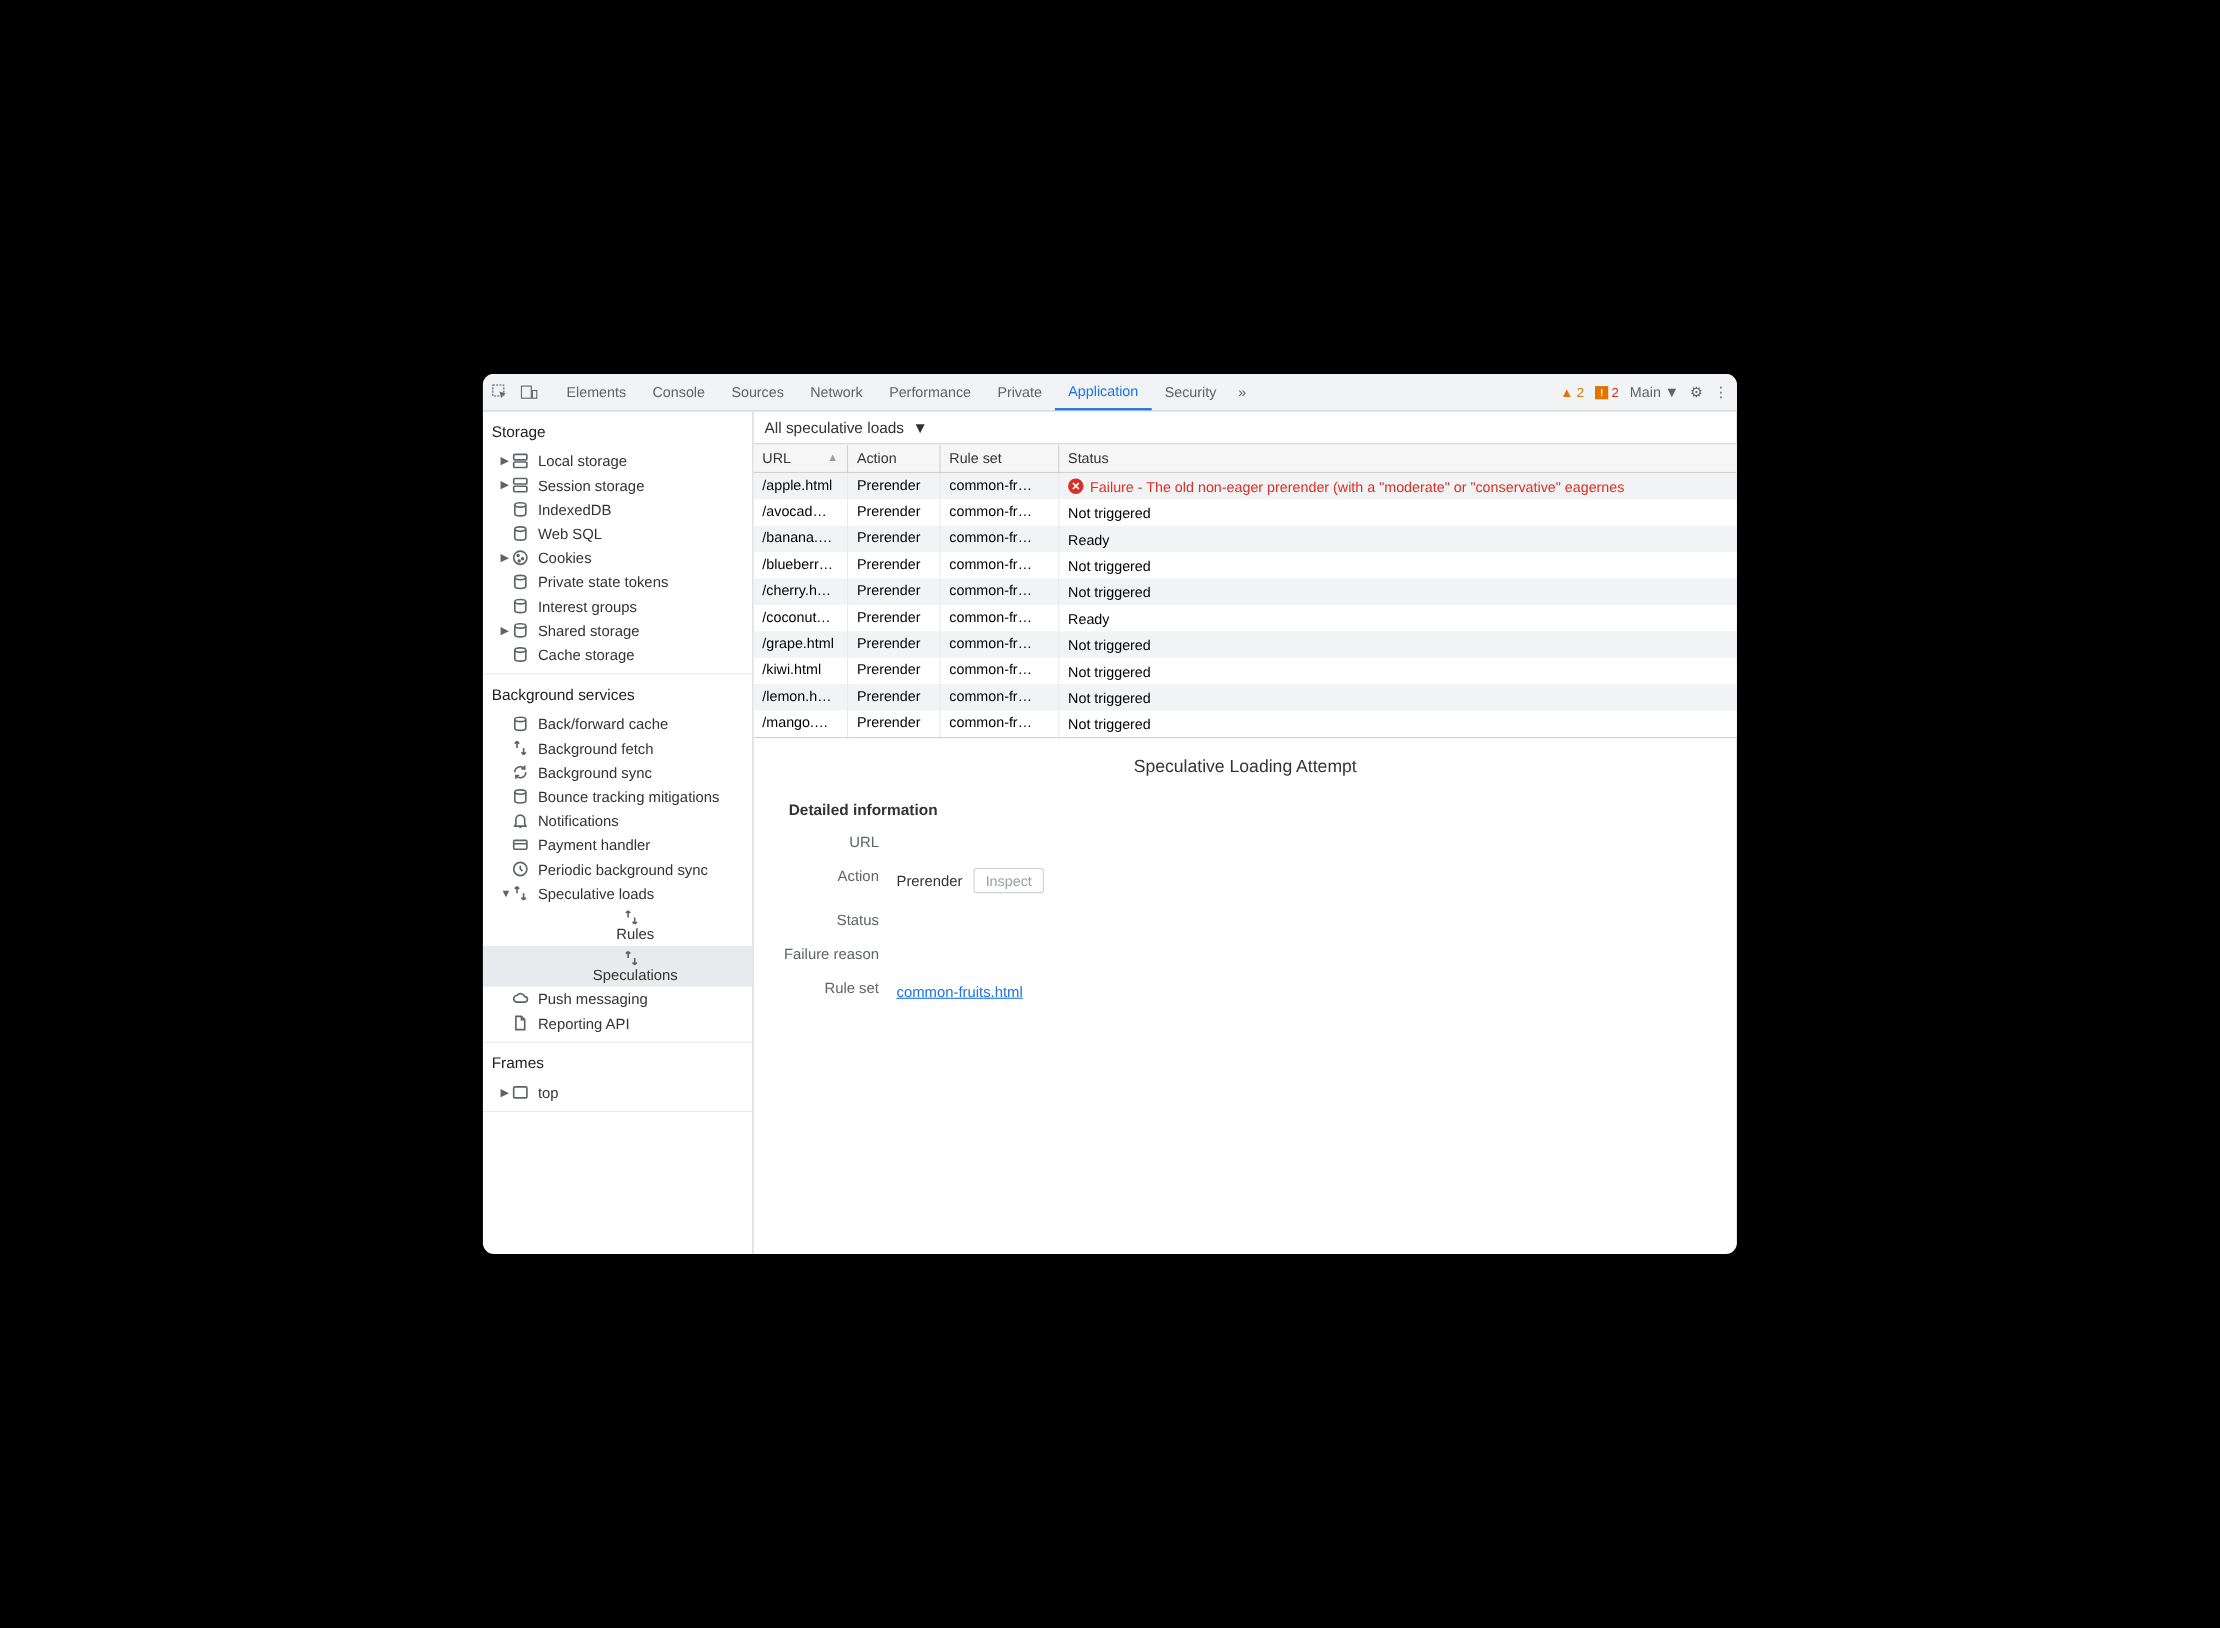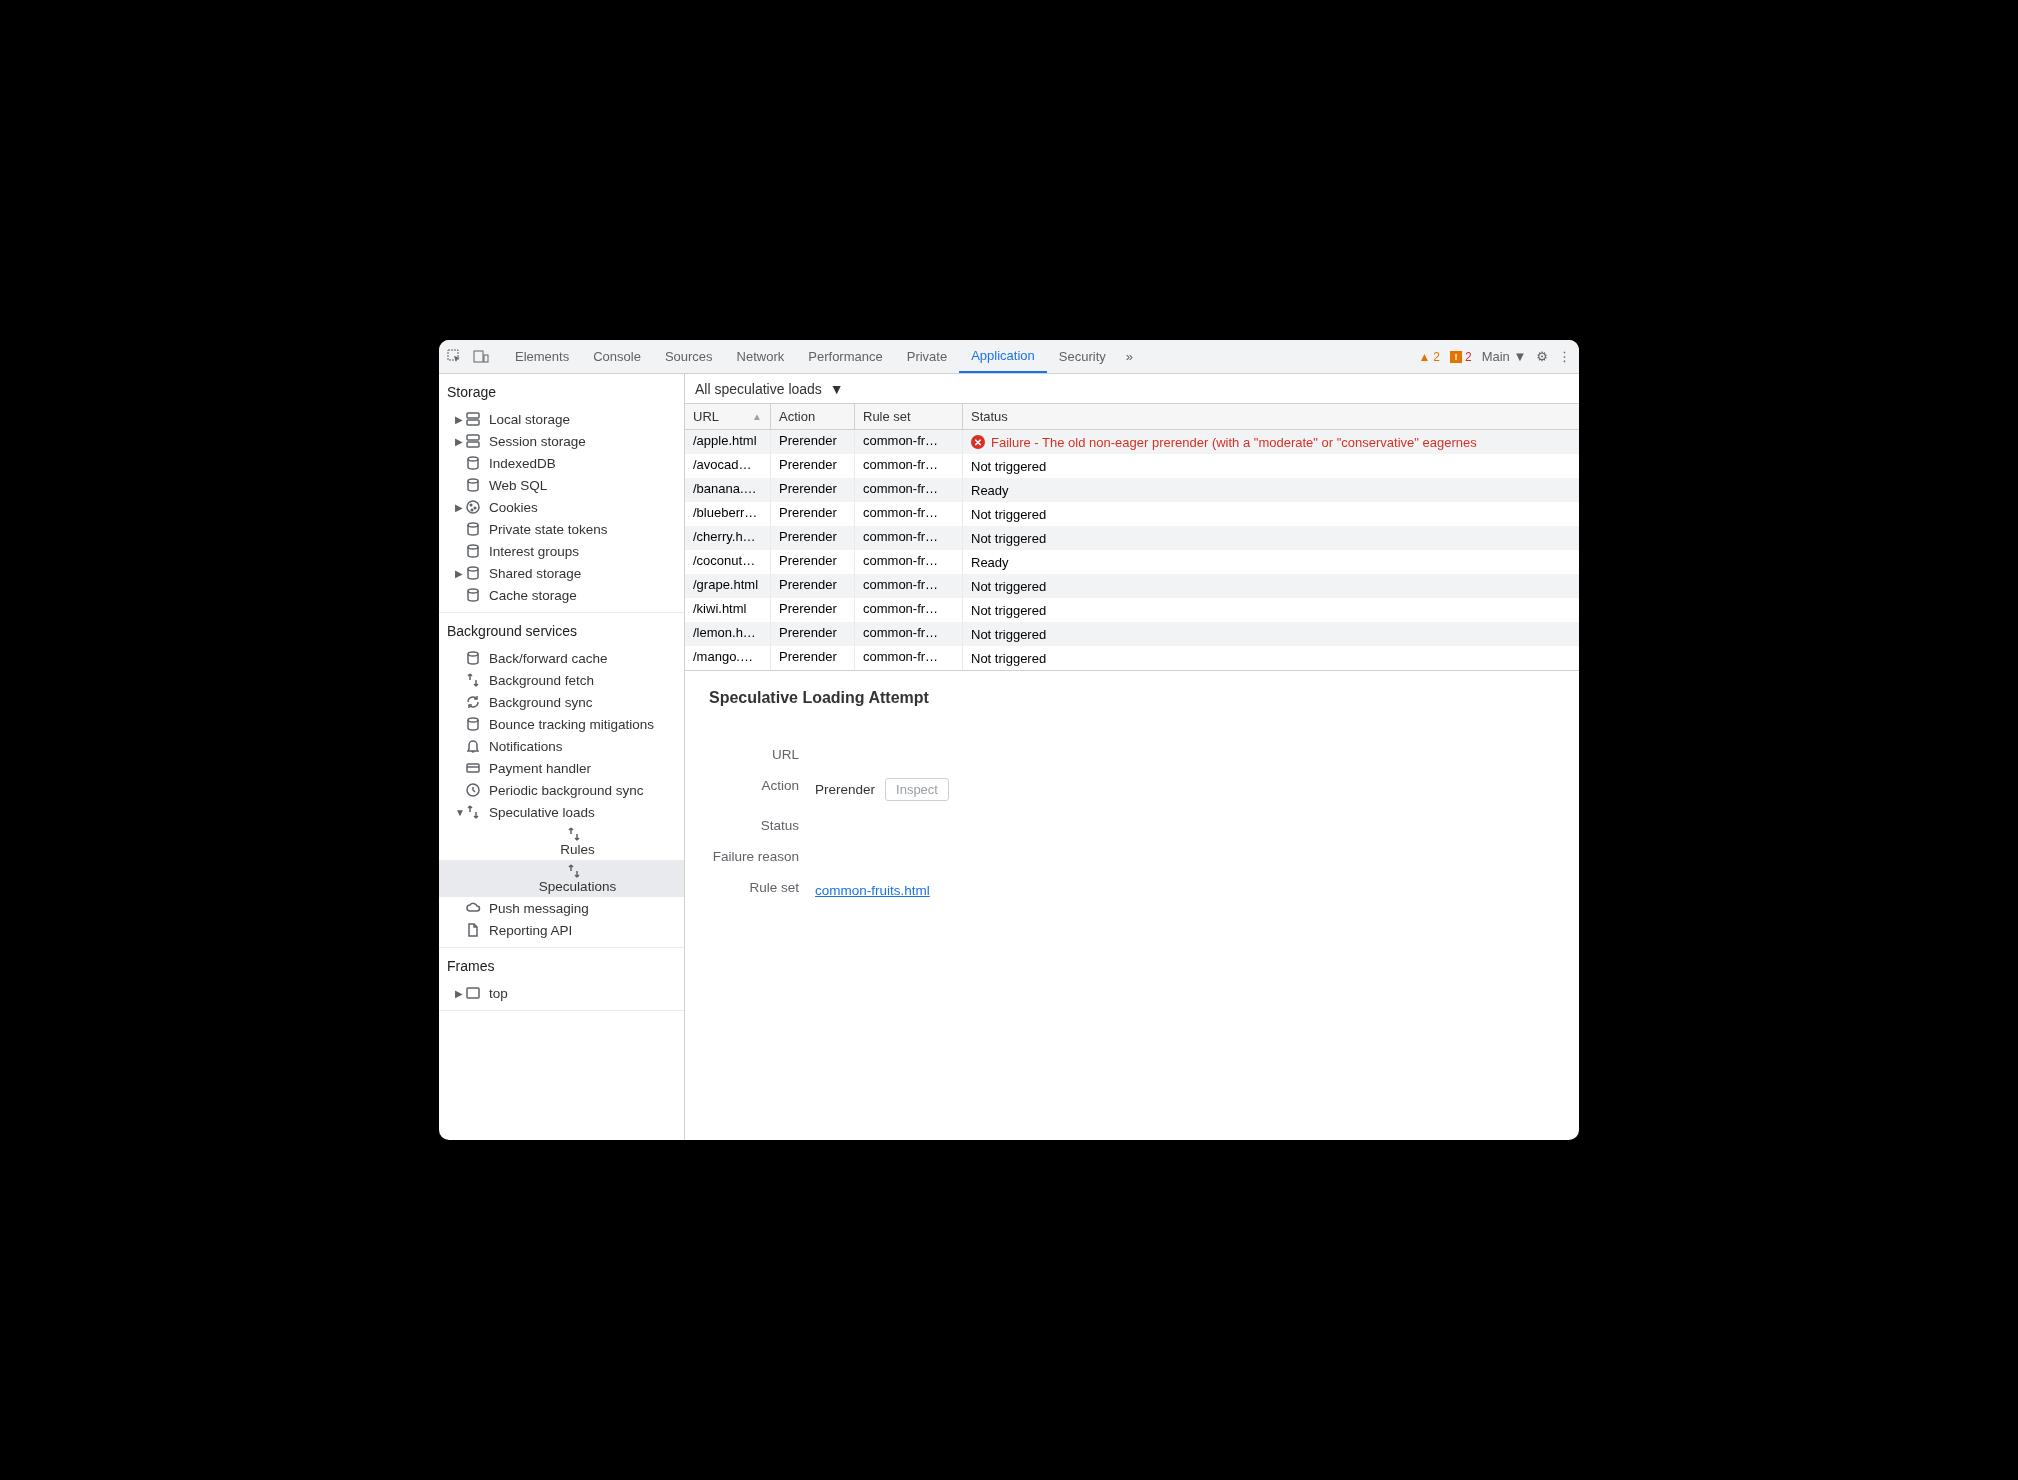--- a/index.html
+++ b/index.html
@@ -35,21 +35,21 @@
 .th { padding: 4px 8px; border-right: 1px solid #d0d0d0; display: flex; align-items: center; }
 .th.url { width: 86px; justify-content: space-between; } .th.action { width: 84px; } .th.rule { width: 108px; } .th.status { flex: 1; border-right: none; }
 .tbody .tr { display: flex; font-size: 13px; height: 24px; align-items: stretch; }
 .tbody .tr:nth-child(odd) { background: #f1f3f4; }
 .tbody .tr:nth-child(even) { background: #fff; }
 .td { padding: 3px 8px; border-right: 1px solid #e8eaed; overflow: hidden; white-space: nowrap; text-overflow: ellipsis; }
 .td.url { width: 86px; } .td.action { width: 84px; } .td.rule { width: 108px; } .td.status { flex: 1; border-right: none; display: flex; align-items: center; gap: 6px; }
 .td.status.err { color: #d93025; }
 .errcircle { width: 14px; height: 14px; background: #d93025; border-radius: 50%; color: #fff; display: inline-flex; align-items: center; justify-content: center; font-size: 10px; font-weight: bold; flex: none; }
 .detail { flex: 1; overflow-y: auto; padding: 18px 24px; font-size: 14px; color: #333; }
-.detail h2 { font-size: 16px; font-weight: 700; margin-bottom: 40px; }
+.detail h2 { font-size: 16px; font-weight: 400; margin-bottom: 21px; text-align: center; }
 .detail h3 { font-size: 14px; font-weight: 700; margin-bottom: 14px; padding-left: 8px; }
 .drow { display: flex; margin-bottom: 16px; }
 .dlabel { width: 106px; text-align: right; color: #5f6368; padding-right: 16px; font-size: 13.5px; flex: none; }
 .dval { flex: 1; font-size: 13.5px; line-height: 1.7; }
 .inspect-btn { border: 1px solid #d0d0d0; background: #fff; color: #9aa0a6; padding: 3px 10px; margin-left: 10px; border-radius: 3px; font-size: 13px; }
 .link { color: #1a73e8; text-decoration: underline; cursor: pointer; }
 .sort-ind { color: #9aa0a6; font-size: 10px; margin-left: 4px; }
 .more-tabs { padding: 0 8px; }
 svg { width: 16px; height: 16px; }
 .sb-item .icn svg { stroke: #5f6368; fill: none; stroke-width: 1.5; }
@@ -430,20 +430,21 @@
               <div class="td rule">common-fr…</div>
               <div class="td status">
                 <span>Not triggered</span>
               </div>
             </div>
           </div>
       </div>
 
       <div class="detail">
         <h2>Speculative Loading Attempt</h2>
+        <h3>Detailed information</h3>
         <div class="drow">
           <div class="dlabel">URL</div>
         </div>
         <div class="drow">
           <div class="dlabel">Action</div>
           <div class="dval"><span>Prerender</span><button class="inspect-btn">Inspect</button></div>
         </div>
         <div class="drow">
           <div class="dlabel">Status</div>
         </div>

